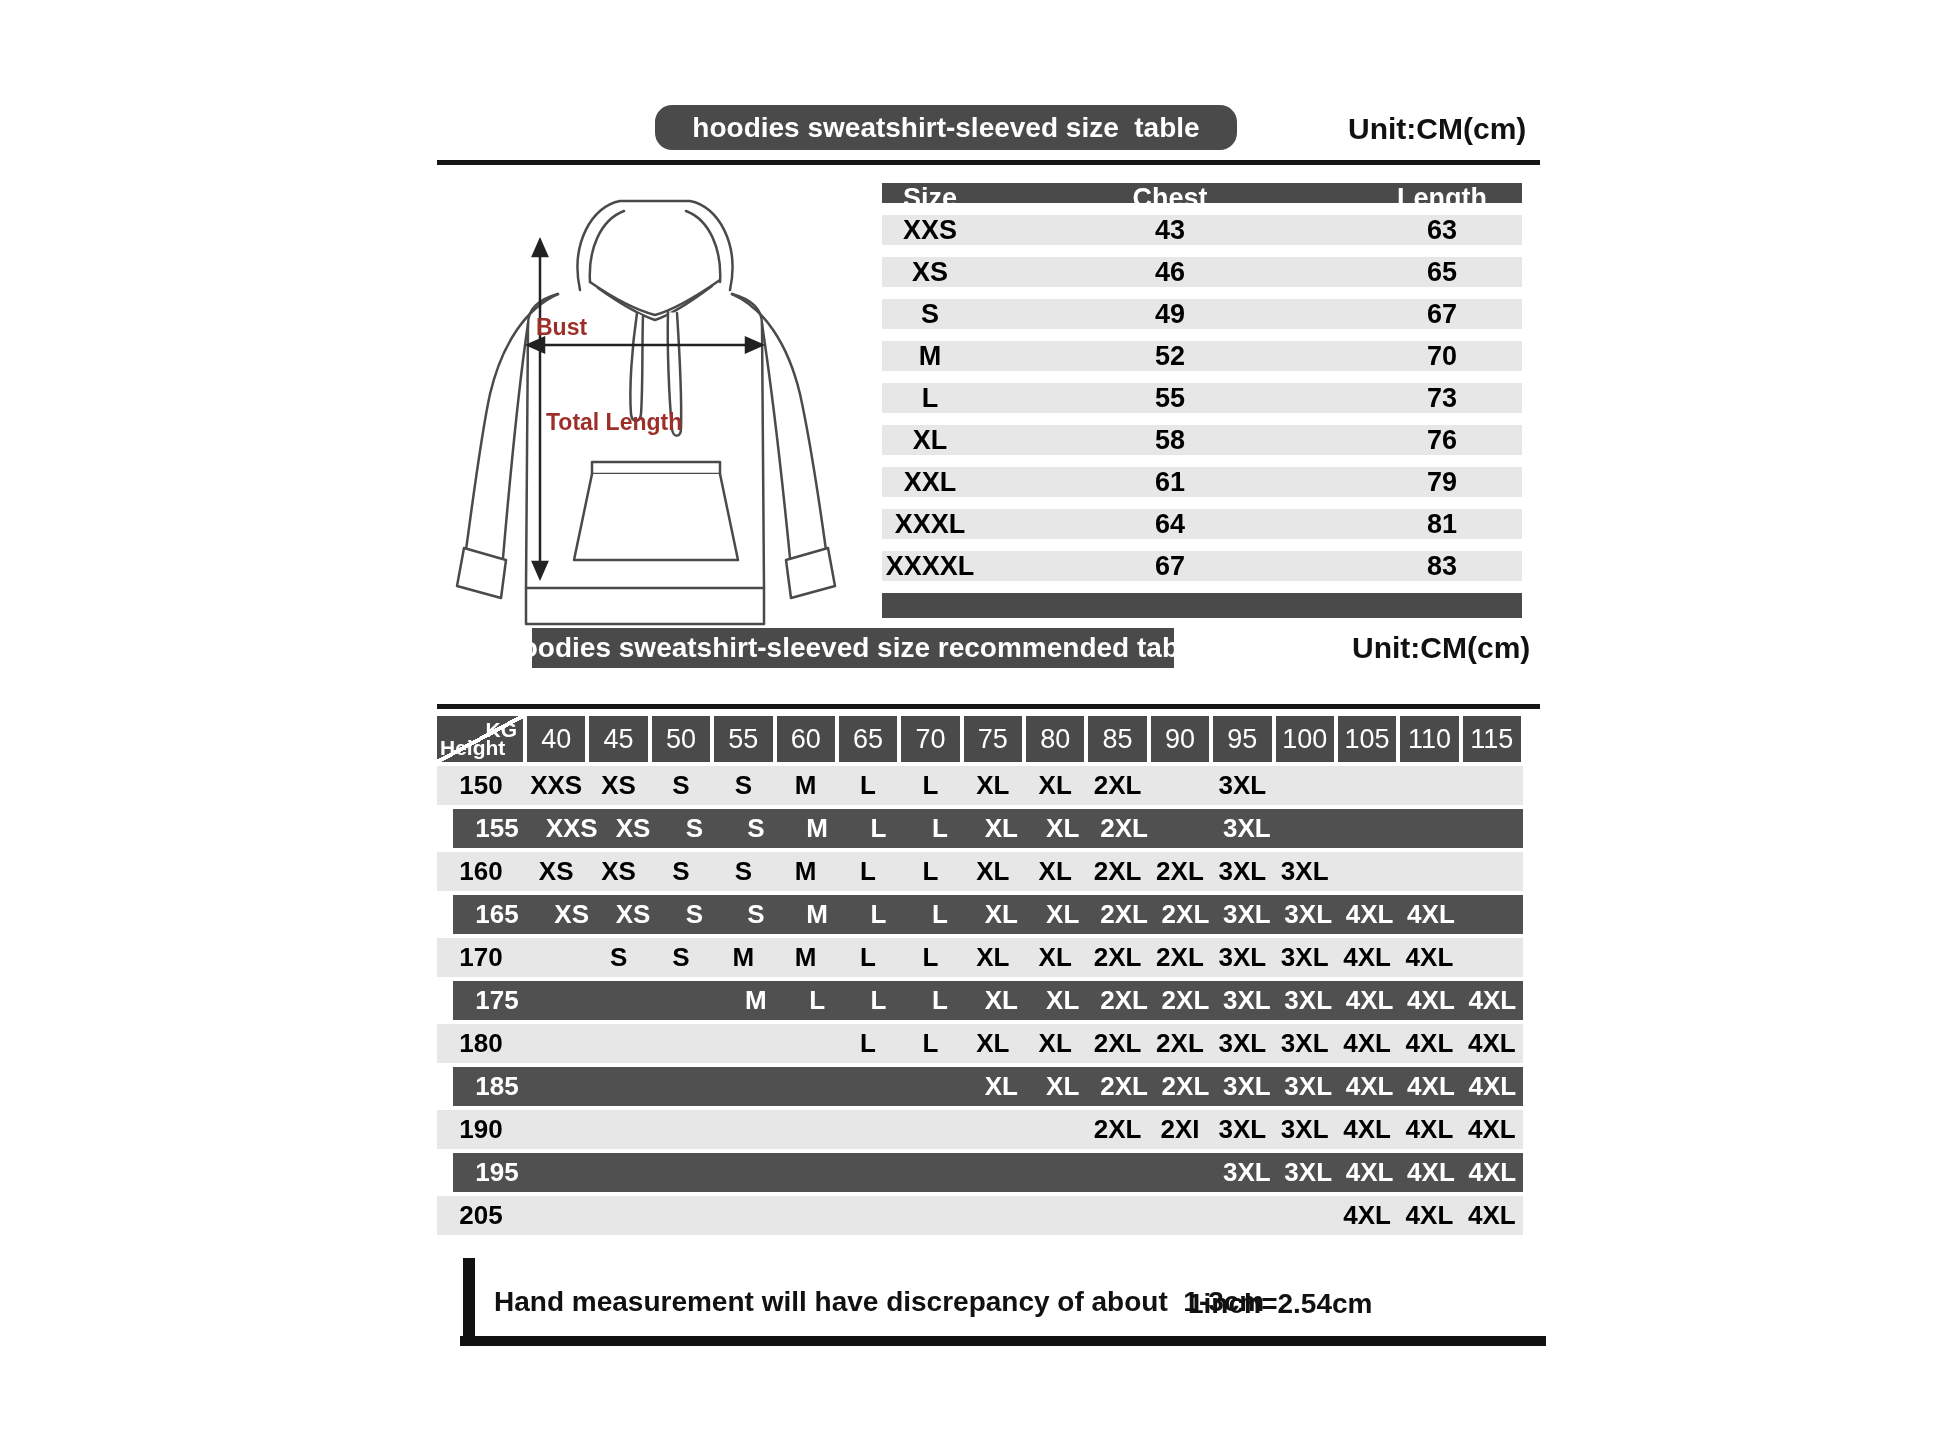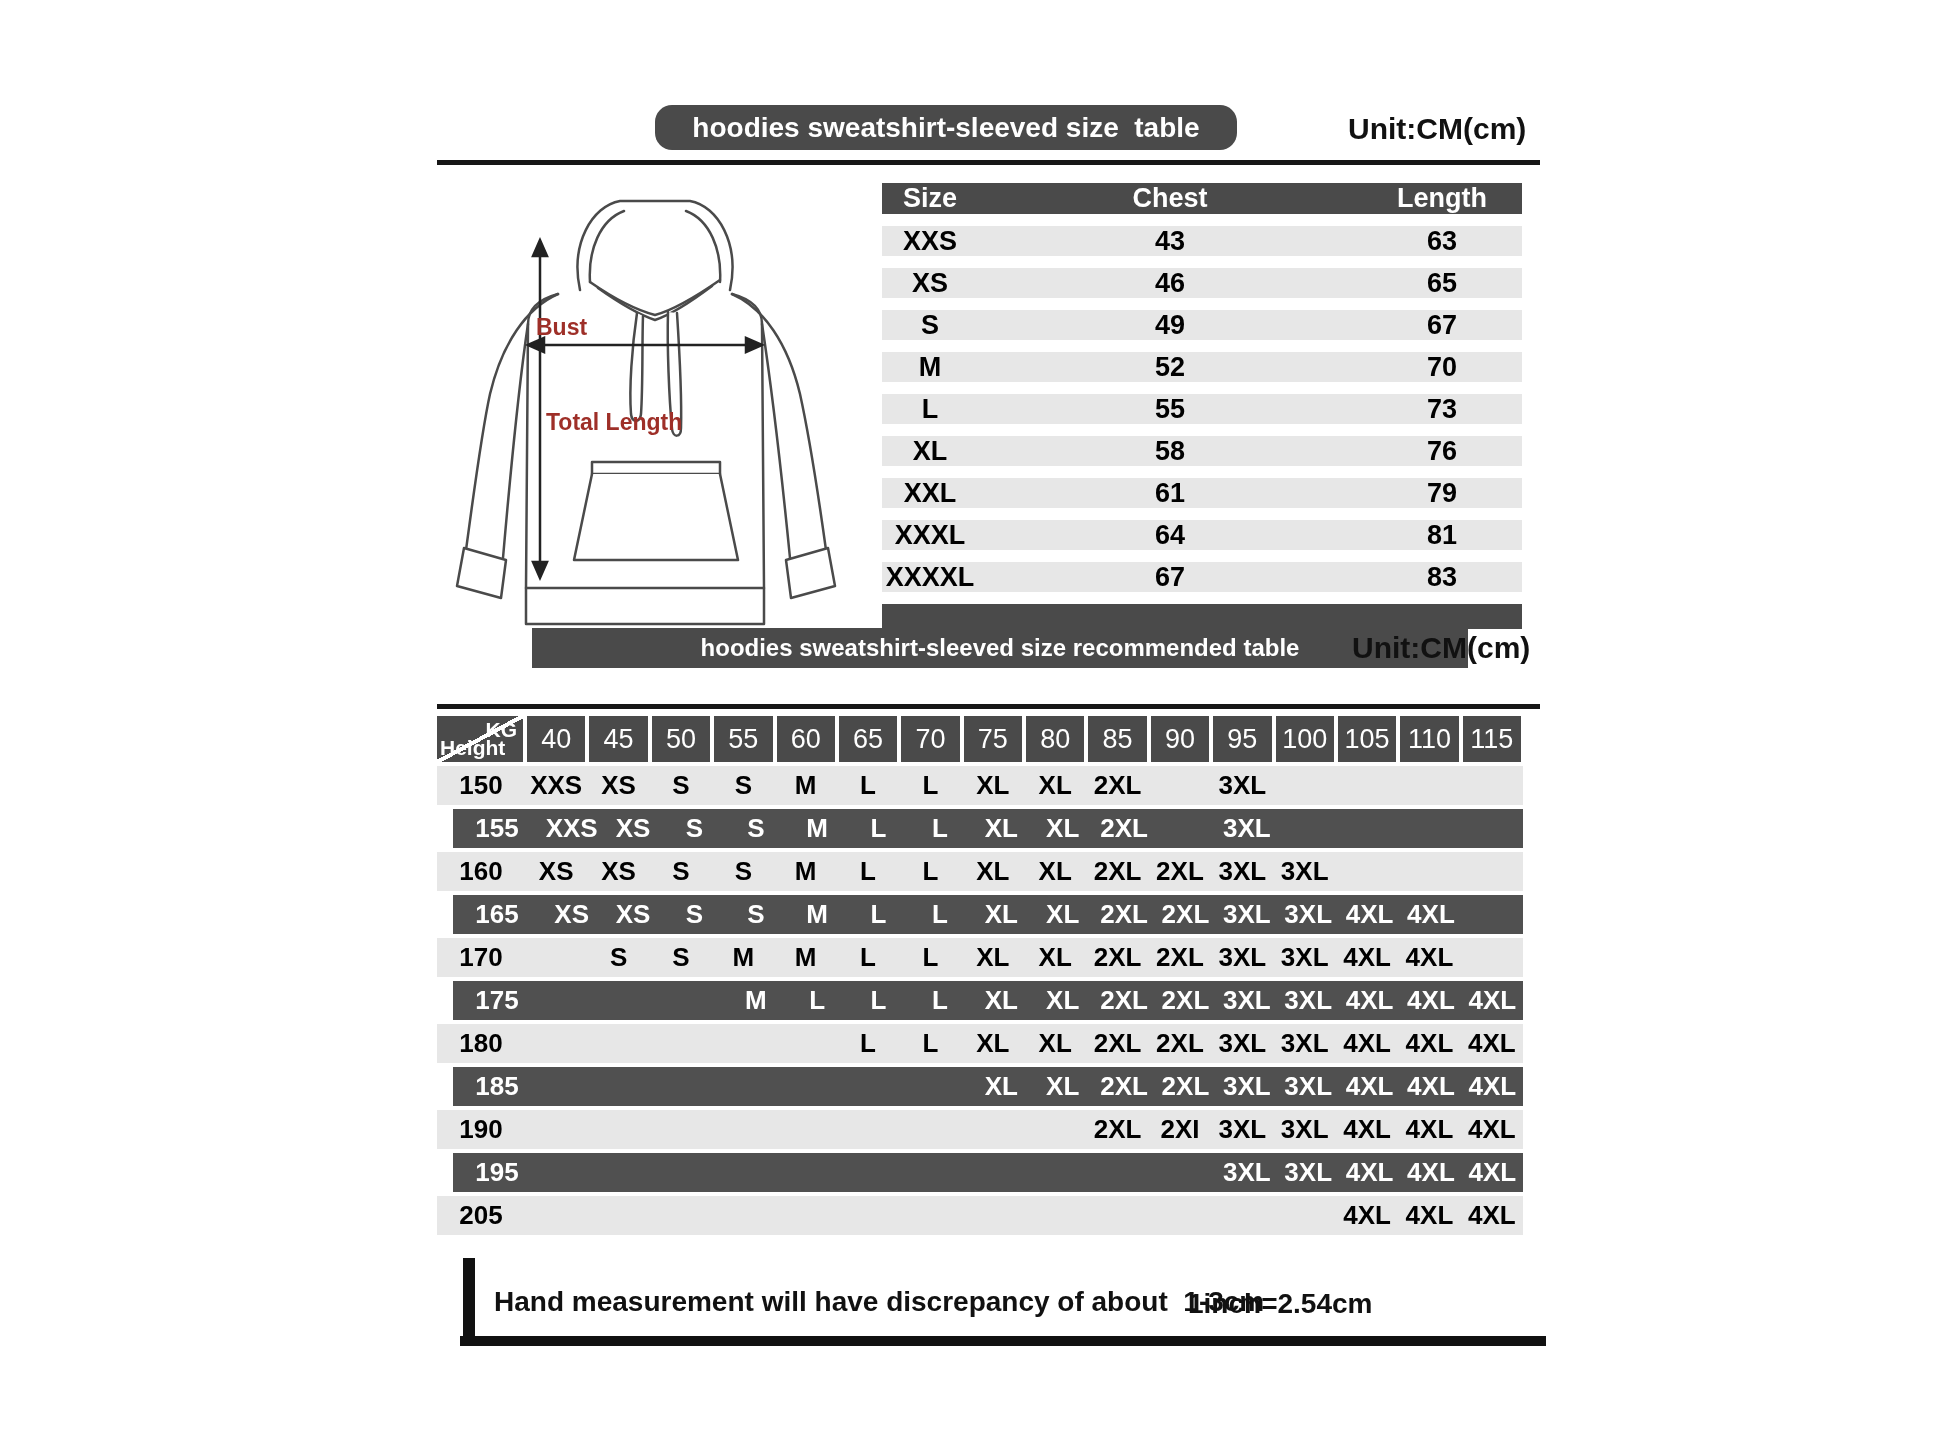--- a/index.html
+++ b/index.html
@@ -6,32 +6,32 @@
   :root{
     --bar-dark:#4a4a4a; --row-light:#e7e7e7; --row-dark:#505050;
     --accent-red:#9e2f28; --ink:#111111;
   }
   #canvas{position:relative;width:1946px;height:1442px;background:#fff;
           font-family:"Liberation Sans",sans-serif;overflow:hidden;}
 
   .bar-title{position:absolute;background:var(--bar-dark);color:#fff;font-weight:bold;
              display:flex;align-items:center;justify-content:center;white-space:pre;}
   #title1{left:655px;top:105px;width:582px;height:45px;font-size:28px;border-radius:17px;}
-  #title2{left:532px;top:628px;width:936px;height:40px;font-size:24px;}
+  #title2{left:532px;top:628px;width:642px;height:40px;font-size:28px;}
   .unit{position:absolute;color:var(--ink);font-weight:bold;font-size:30px;white-space:pre;}
   #unit1{left:1348px;top:112px;}
   #unit2{left:1352px;top:631px;}
   .divider{position:absolute;height:5px;background:#161616;}
   #divider1{left:437px;top:160px;width:1103px;}
   #divider2{left:437px;top:704px;width:1103px;}
 
   
   #size-table{position:absolute;left:882px;top:183px;width:640px;}
   .st-grid{display:grid;grid-template-columns:15% 60% 25%;align-items:center;text-align:center;}
-  #st-header{height:31px;background:var(--bar-dark);color:#fff;font-weight:bold;font-size:27px;}
+  #st-header{height:20px;background:var(--bar-dark);color:#fff;font-weight:bold;font-size:27px;}
   .st-row{height:30px;background:var(--row-light);color:#000;font-weight:bold;font-size:27px;margin-top:12px;}
   #st-bottom{height:25px;background:var(--bar-dark);margin-top:12px;}
 
   
   #hoodie{position:absolute;left:440px;top:192px;width:430px;height:440px;}
   .red-label{color:var(--accent-red);}
 
   
   #rec-table{position:absolute;left:437px;top:716px;width:1086px;}
   .rt-grid{display:grid;grid-template-columns:88px repeat(16,1fr);}

